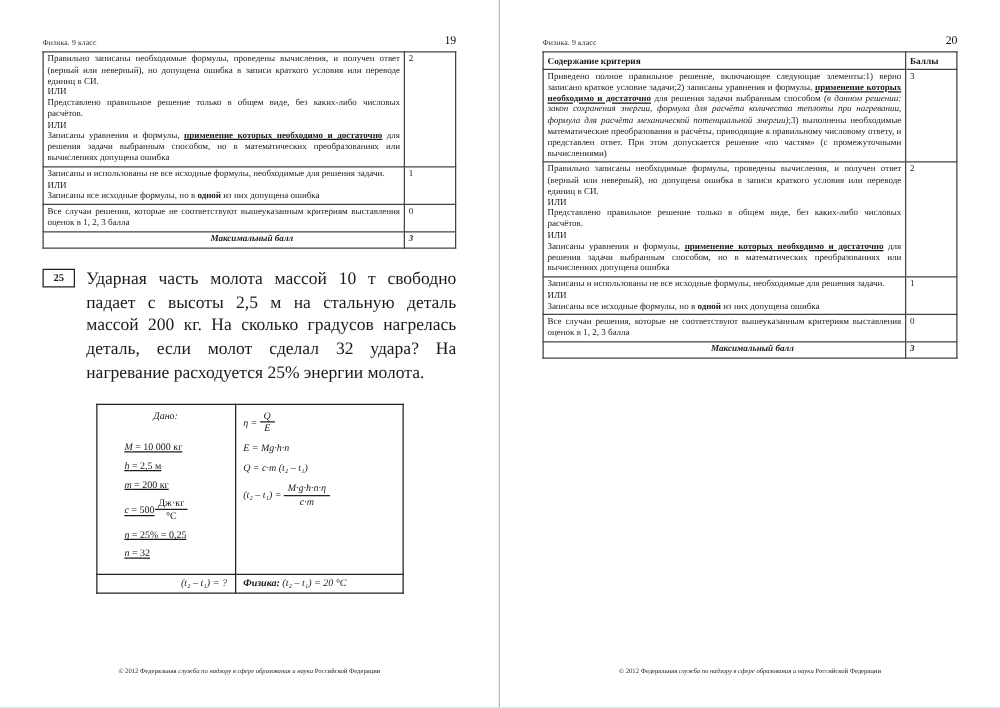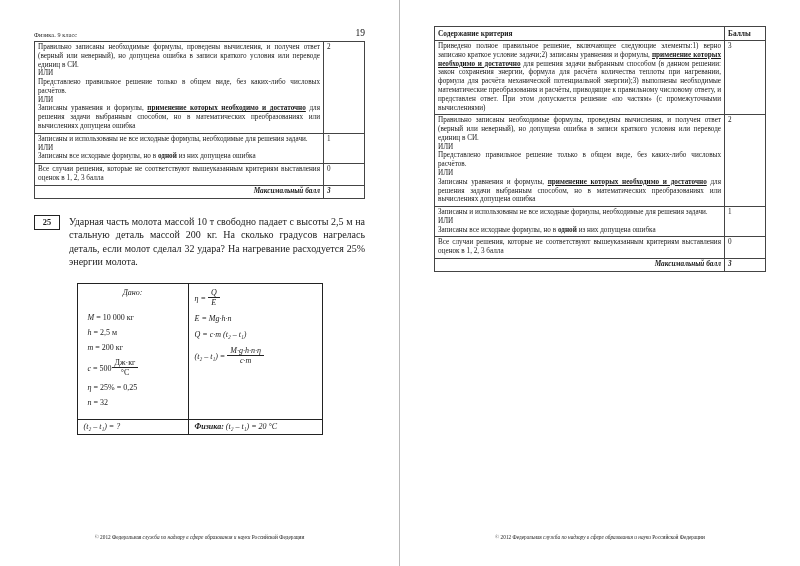--- a/index.html
+++ b/index.html
@@ -77,24 +77,24 @@
     text-align: center;
     font-size: 7.6px;
     vertical-align: top;
   }
   .ili {
     display: block;
     margin: 0;
     text-justify: auto;
   }
   .u { text-decoration: underline; }
-  .ital { }
+  .ital { font-style: italic; }
   .b { font-weight: bold; }
   tr.maxrow td.label {
-    text-align: right;
+    text-align: center;
     font-style: italic;
     font-weight: bold;
     font-size: 7.3px;
     padding-left: 48px;
   }
   tr.maxrow td.score { font-style: italic; font-weight: bold; }
 
   
   .task {
     display: flex;
@@ -107,21 +107,21 @@
     height: 13px;
     line-height: 13px;
     text-align: center;
     font-weight: bold;
     font-size: 8.4px;
     flex: 0 0 auto;
     font-family: Liberation Serif, serif;
   }
   .task-text {
     flex: 1 1 auto;
-    font-size: 10px;
+    font-size: 14px;
     line-height: 1.35;
     text-align: justify;
     text-justify: inter-word;
   }
 
   
   .solbox {
     margin: 14px auto 0 auto;
     width: 246px;
     border: 1.3px solid #222;
@@ -136,22 +136,23 @@
   .solbox td.given { width: 98px; }
   .given-title {
     text-align: center;
     font-style: italic;
     font-size: 8px;
     margin-bottom: 16px;
   }
   .given-line {
     font-size: 8px;
     font-style: italic;
-    margin: 0 0 6px 4px;
+    margin: 0 0 6px 16px;
     white-space: nowrap;
+    text-decoration: underline;
   }
   .given-line .rom { font-style: normal; }
   .frac {
     display: inline-block;
     vertical-align: -0.55em;
     text-align: center;
     font-style: italic;
   }
   .frac .num {
     display: block;
@@ -168,21 +169,21 @@
     font-size: 8px;
     font-style: italic;
     margin: 0 0 7px 0;
     white-space: nowrap;
   }
   .ans-row td {
     padding: 2px 6px 3px 6px;
     font-size: 8px;
     font-style: italic;
   }
-  .ans-row td.q { text-align: left; margin-top: 24px; }
+  .ans-row td.q { text-align: right; margin-top: 24px; }
   .ans-label { font-weight: bold; font-style: italic; }
 
   .footer {
     position: absolute;
     bottom: 16px;
     left: 0;
     width: 100%;
     text-align: center;
     font-size: 5.3px;
     color: #222;
@@ -261,20 +262,24 @@
       <div class="footer">
         <span>© 2012 Федеральная </span><span class="it">служба по надзору в сфере образования и науки </span><span>Российской Федерации</span>
       </div>
 
     </div>
   </div>
 
   <div class="page right">
     <div class="page-inner">
 
+      <div class="runhead">
+        <span class="subj">Физика. 9 класс</span>
+        <span class="pno">20</span>
+      </div>
 
       <table class="crit">
         <thead>
           <tr>
             <th>Содержание критерия</th>
             <th class="score">Баллы</th>
           </tr>
         </thead>
         <tbody id="right-rows">
             <tr>

